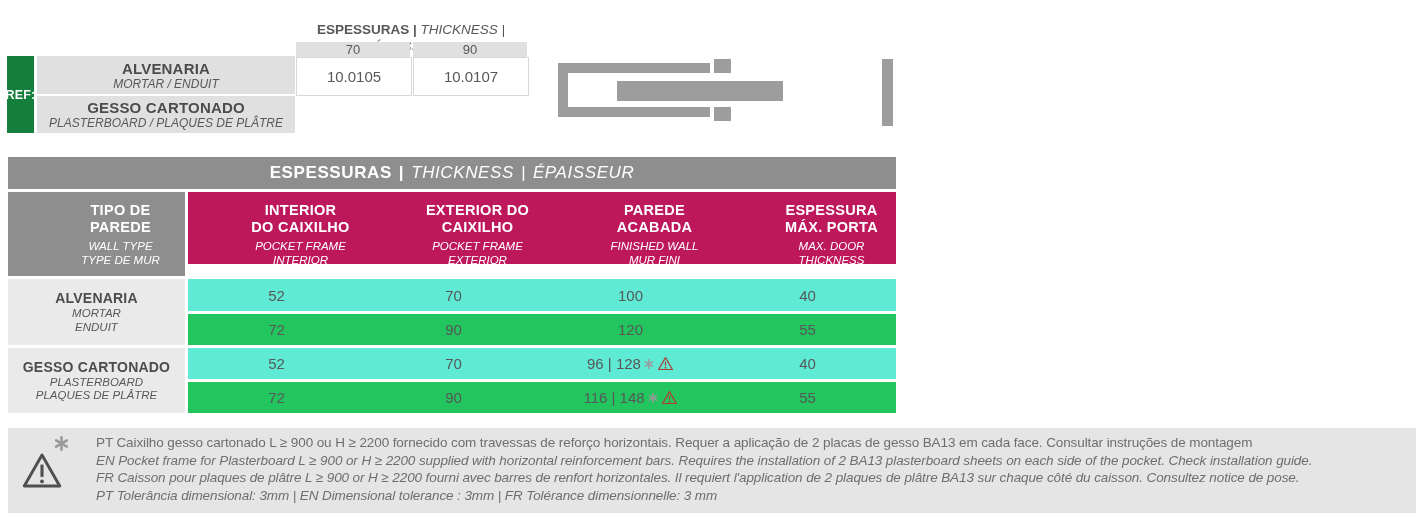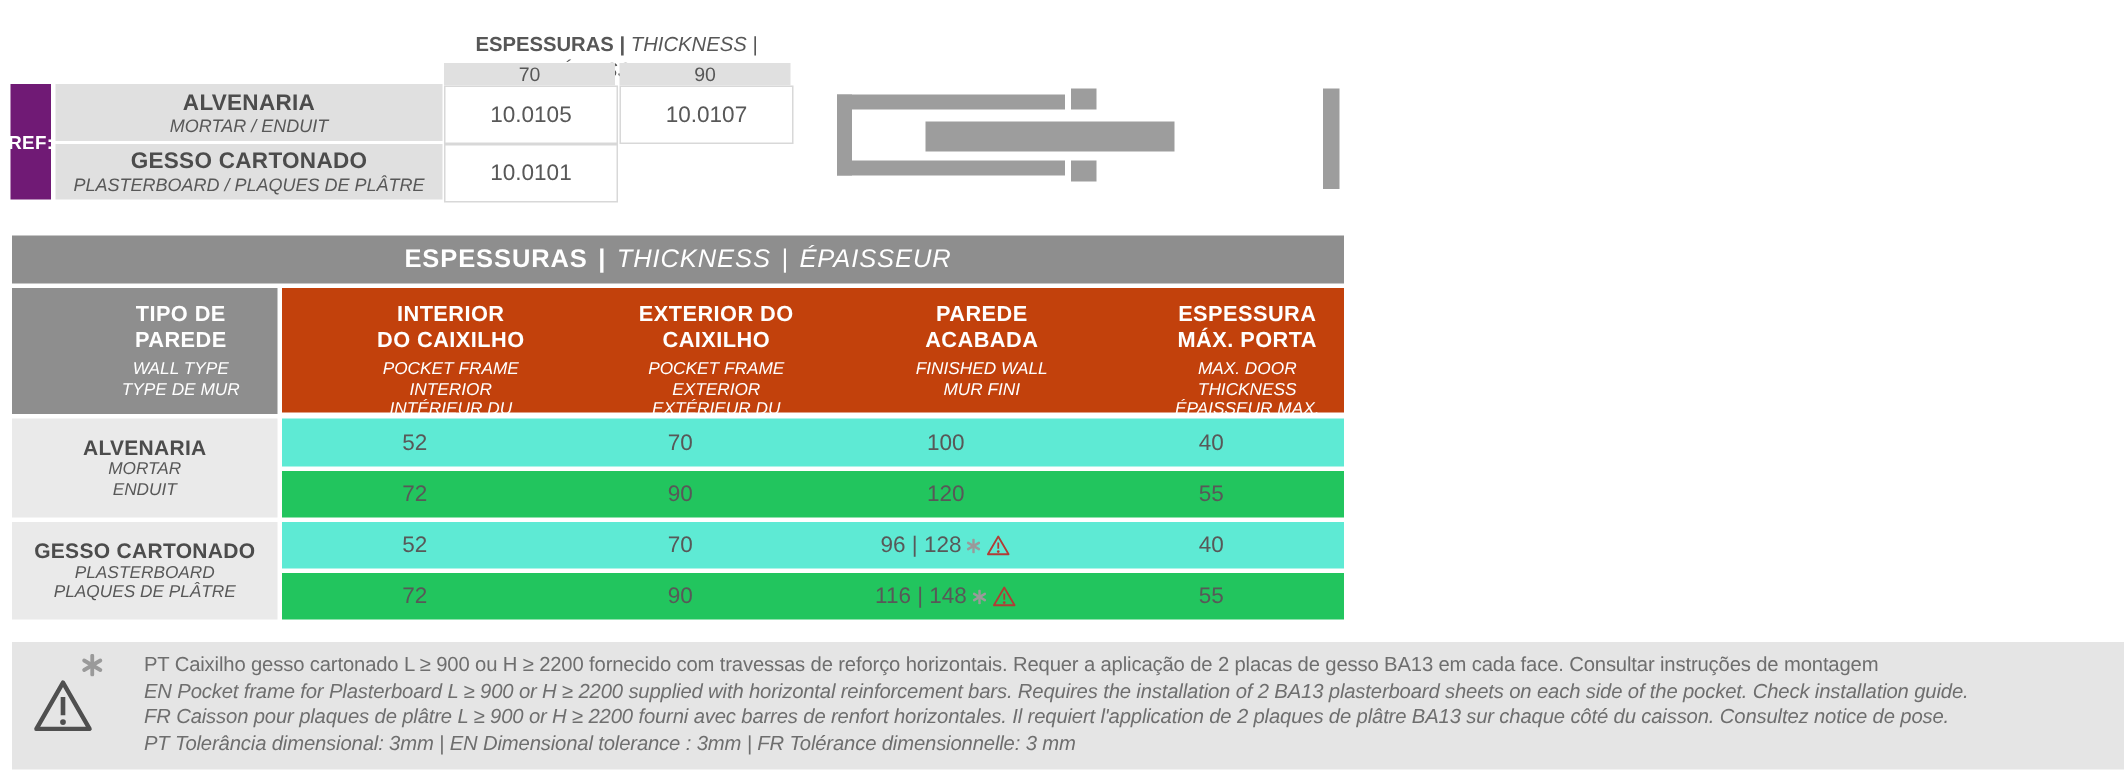--- a/index.html
+++ b/index.html
@@ -53,34 +53,33 @@
     <span class="b">ESPESSURAS</span>
     <span class="b">|</span>
     <span class="i">THICKNESS</span>
     <span class="i">|</span>
     <span class="i">ÉPAISSEUR</span>
   </div>
 
   <div class="abs refcol" style="left:296px;top:42px;width:114px;height:15px;">70</div>
   <div class="abs refcol" style="left:413px;top:42px;width:114px;height:15px;">90</div>
 
-  <div class="abs ref-red" style="left: 7px; top: 56px; width: 27px; height: 77px; background: #701a75;">REF:</div>
+  <div class="abs ref-red" style="left: 7px; top: 56px; width: 27px; height: 77px; background: #15803d;">REF:</div>
 
   <div class="abs reflabel" style="left:37px;top:56px;width:258px;height:38px;">
     <div class="rl-name">ALVENARIA</div>
     <div class="rl-sub">MORTAR / ENDUIT</div>
   </div>
   <div class="abs reflabel" style="left:37px;top:96px;width:258px;height:37px;">
     <div class="rl-name">GESSO CARTONADO</div>
     <div class="rl-sub">PLASTERBOARD / PLAQUES DE PLÂTRE</div>
   </div>
 
   <div class="abs refval" style="left:296px;top:57px;width:114px;height:37px;">10.0105</div>
   <div class="abs refval" style="left:413px;top:57px;width:114px;height:37px;">10.0107</div>
-  <div class="abs refval" style="left:296px;top:96px;width:114px;height:37px;">10.0101</div>
 
   <svg class="abs" style="left:555px;top:55px;" width="345" height="75" viewBox="555 55 345 75">
     <g fill="#9d9d9d">
       <rect x="558" y="63" width="152" height="10"></rect>
       <rect x="714" y="59" width="17" height="14"></rect>
       <rect x="558" y="63" width="10" height="54"></rect>
       <rect x="558" y="107" width="152" height="10"></rect>
       <rect x="714" y="107" width="17" height="14"></rect>
       <rect x="617" y="81" width="166" height="20"></rect>
       <rect x="882" y="59" width="11" height="67"></rect>
@@ -99,21 +98,21 @@
     <div class="hcol">
       <div class="h1">TIPO DE</div>
       <div class="h1">PAREDE</div>
       <div class="hsubs">
         <div class="h2">WALL TYPE</div>
         <div class="h2">TYPE DE MUR</div>
       </div>
     </div>
   </div>
 
-  <div class="abs tt-head tt-head-data" style="left: 188px; top: 192px; width: 708px; height: 83px; background: #c2410c;">
+  <div class="abs tt-head tt-head-data" style="left: 188px; top: 192px; width: 708px; height: 72px; background: #be185d;">
     <div class="hcol">
       <div class="h1">INTERIOR</div>
       <div class="h1">DO CAIXILHO</div>
       <div class="hsubs">
         <div class="h2">POCKET FRAME INTERIOR</div>
         <div class="h2">INTÉRIEUR DU CAISSON</div>
       </div>
     </div>
     <div class="hcol">
       <div class="h1">EXTERIOR DO</div>

